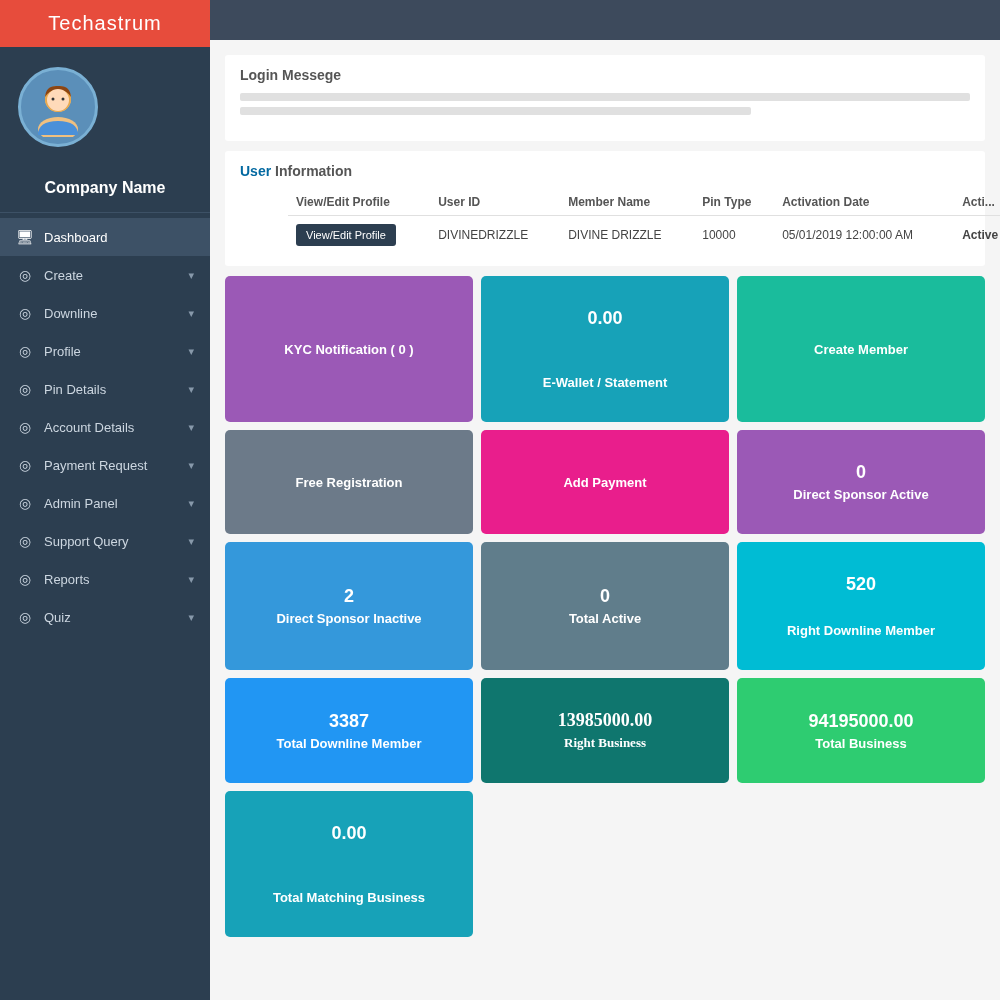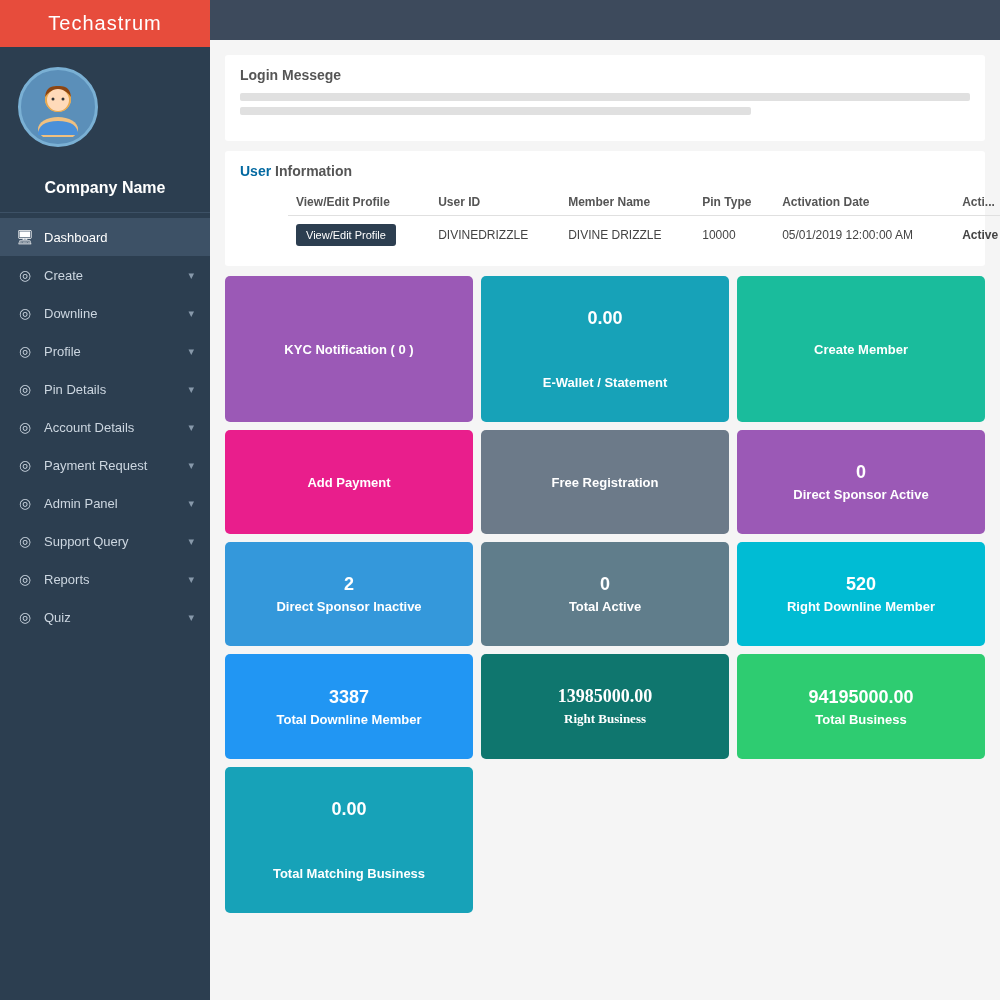--- a/index.html
+++ b/index.html
@@ -176,21 +176,21 @@
     }
     .card-purple { background: #9b59b6; }
     .card-green { background: #2ecc71; }
     .card-cyan { background: #17a2b8; gap: 42px; }
     .card-teal { background: #1abc9c; }
     .card-gray { background: #6c7a89; }
     .card-pink { background: #e91e8c; }
     .card-blue { background: #3498db; }
     .card-dark-gray { background: #607d8b; }
     .card-violet { background: #0f766e; font-family: Liberation Serif, serif; }
-    .card-light-blue { background: #00bcd4; }
+    .card-light-blue { background: #00bcd4; gap: 24px; }
     .card-medium-blue { background: #2196f3; }
   </style>
 </head>
 <body>
 
 <div id="sidebar">
   <div id="sidebar-header">
     <span class="brand">Techastrum</span>
   </div>
   <div id="sidebar-profile">
@@ -337,25 +337,25 @@
       <div class="card card-purple">
       <div class="card-label">KYC Notification ( 0 )</div>
     </div>
       <div class="card card-cyan">
       <div class="card-num">0.00</div>
       <div class="card-label">E-Wallet / Statement</div>
     </div>
       <div class="card card-teal">
       <div class="card-label">Create Member</div>
     </div>
+      <div class="card card-gray">
+      <div class="card-label">Free Registration</div>
+    </div>
       <div class="card card-pink">
       <div class="card-label">Add Payment</div>
-    </div>
-      <div class="card card-gray">
-      <div class="card-label">Free Registration</div>
     </div>
       <div class="card card-purple">
       <div class="card-num">0</div>
       <div class="card-label">Direct Sponsor Active</div>
     </div>
       <div class="card card-blue">
       <div class="card-num">2</div>
       <div class="card-label">Direct Sponsor Inactive</div>
     </div>
       <div class="card card-dark-gray">

